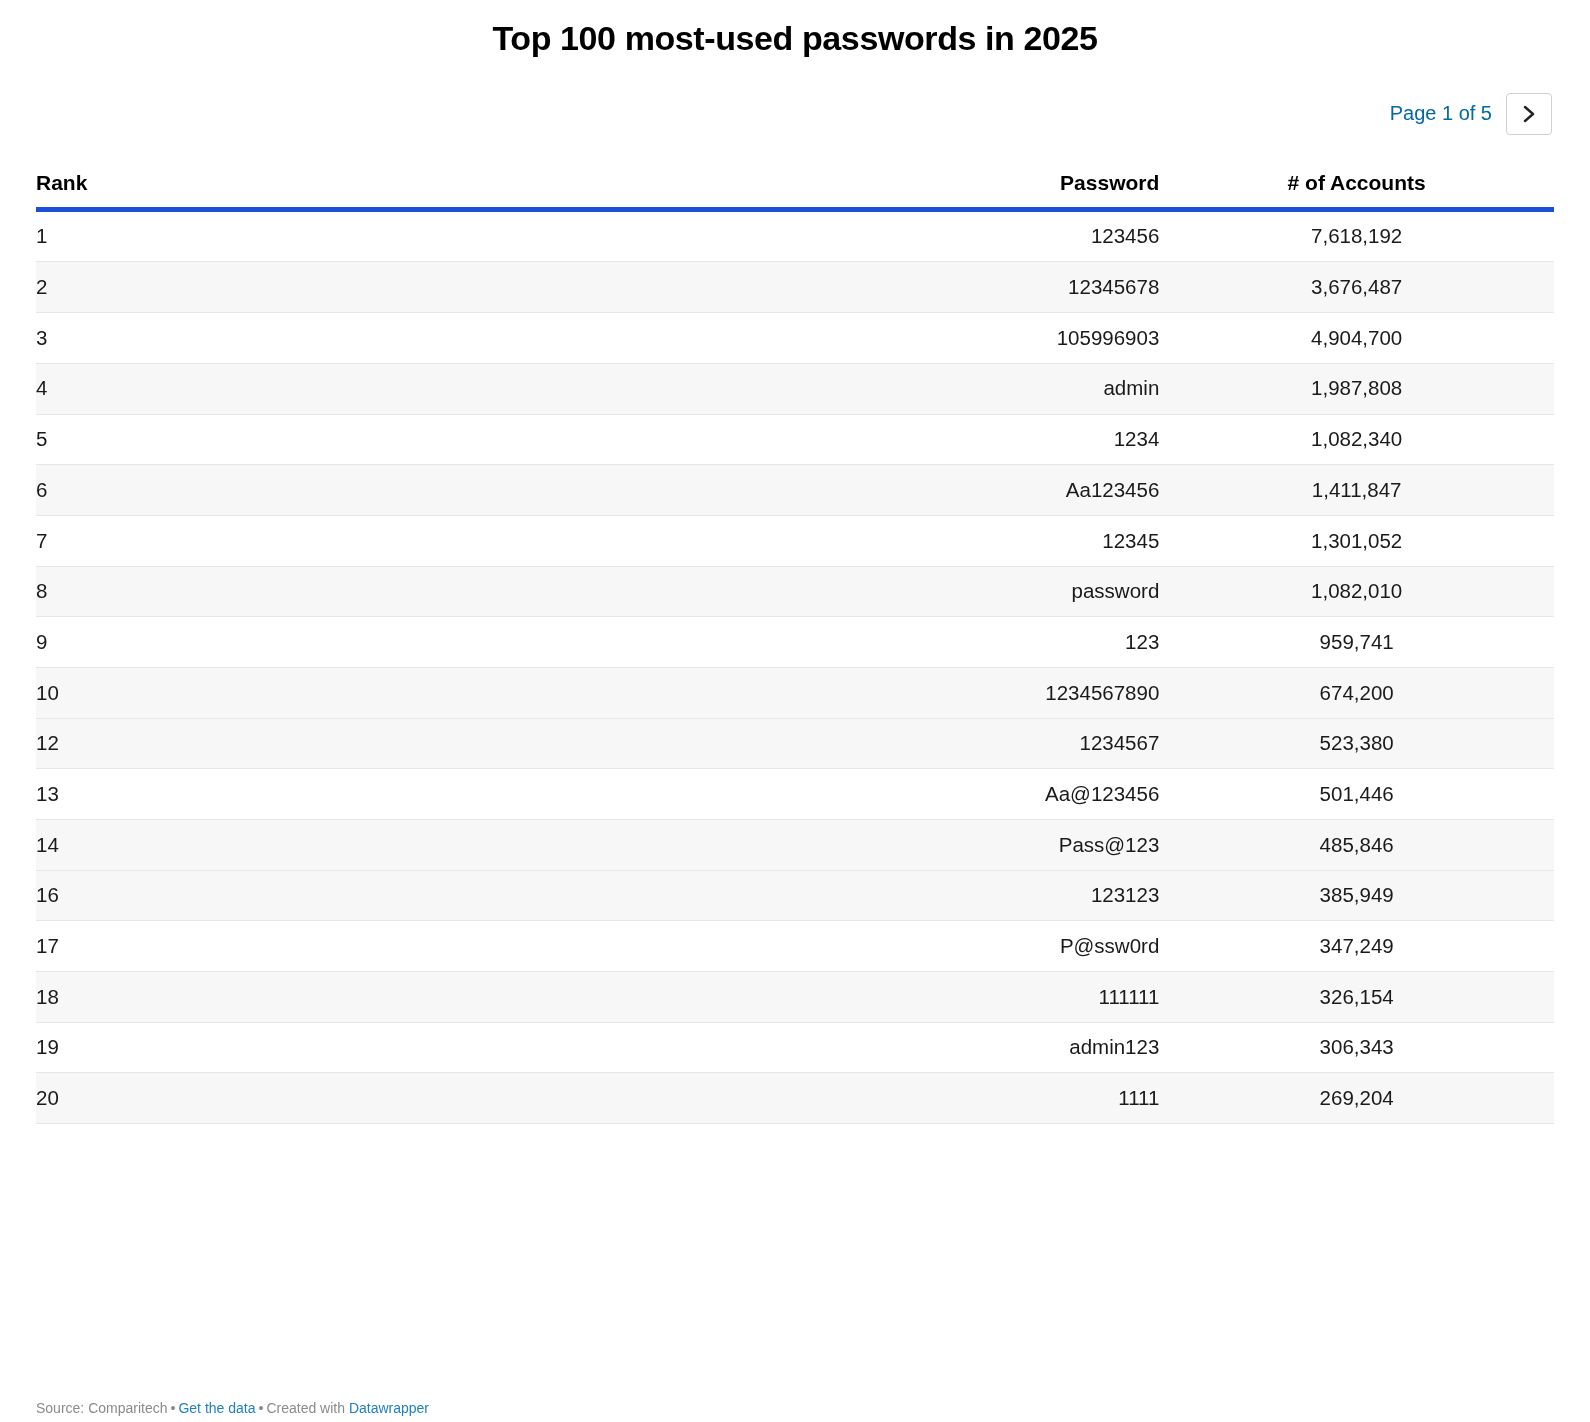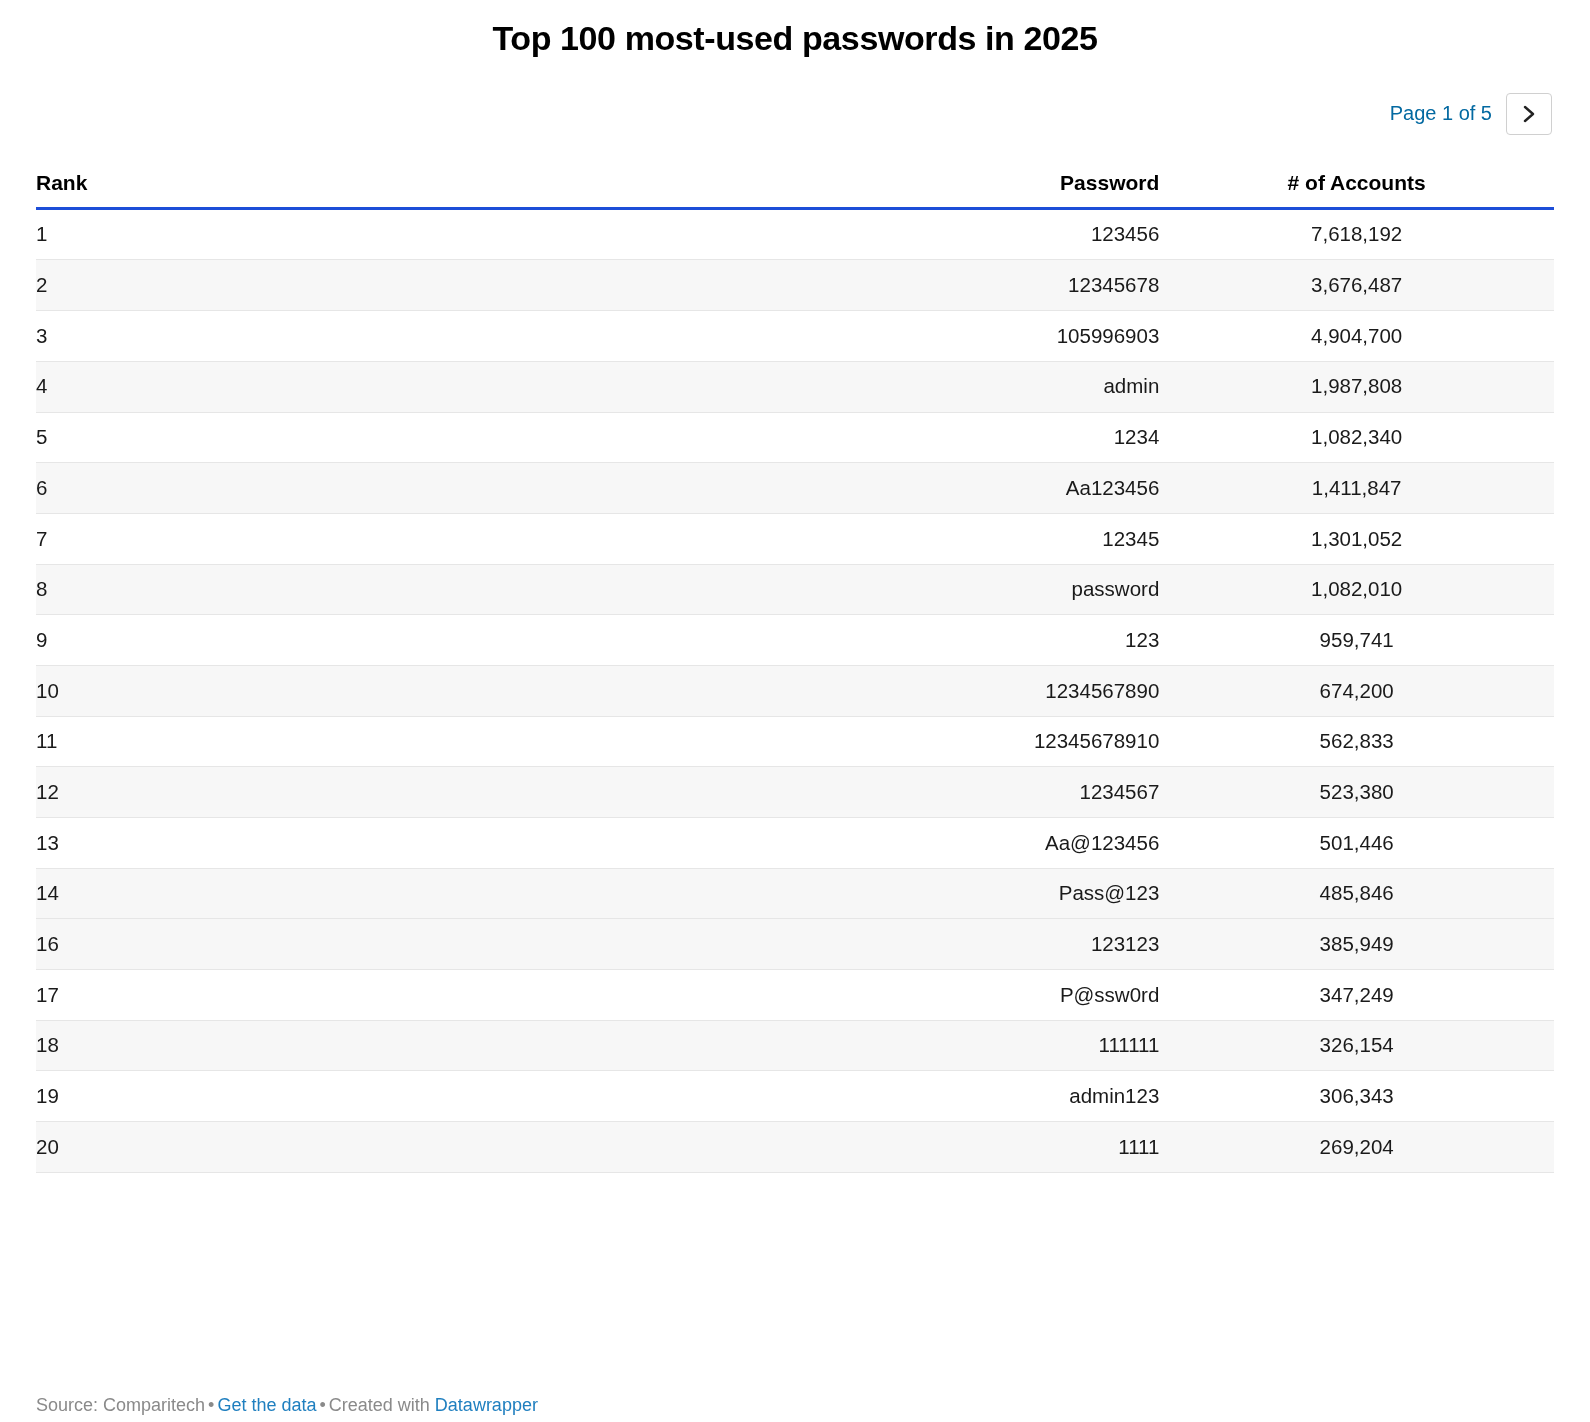--- a/index.html
+++ b/index.html
@@ -60,41 +60,41 @@
     width: 100%;
     border-collapse: collapse;
     margin-top: 36px;
     table-layout: fixed;
   }
   table.data th {
     font-size: 21px;
     font-weight: bold;
     color: #000000;
     padding: 0 0 12px 0;
-    border-bottom: 3px solid #1d4ed8;
+    border-bottom: 5px solid #1d4ed8;
     vertical-align: bottom;
   }
   th.col-rank, td.col-rank { width: 29%; text-align: left; padding-left: 18px; }
   th.col-pass, td.col-pass { width: 45%; text-align: right; }
   th.col-acct, td.col-acct { width: 26%; text-align: center; padding-right: 8px; }
 
   table.data td {
     font-size: 20.5px;
     color: #1a1a1a;
     padding: 14.6px 0;
     border-bottom: 1px solid #e6e6e6;
     line-height: 1;
   }
   tr.alt td { background: #f7f7f7; }
 
   .footer {
     position: absolute;
     left: 36px;
     bottom: 24px;
-    font-size: 18px;
+    font-size: 14px;
     color: #8a8a8a;
   }
   .footer a {
     color: #1f7fbf;
     text-decoration: none;
   }
   .footer .sep { color: #8a8a8a; margin: 0 3px; }
 </style>
 </head>
 <body>
@@ -166,25 +166,20 @@
       <tr>
         <td class="col-rank">9</td>
         <td class="col-pass">123</td>
         <td class="col-acct">959,741</td>
       </tr>
       <tr class="alt">
         <td class="col-rank">10</td>
         <td class="col-pass">1234567890</td>
         <td class="col-acct">674,200</td>
       </tr>
-      <tr>
-        <td class="col-rank">11</td>
-        <td class="col-pass">12345678910</td>
-        <td class="col-acct">562,833</td>
-      </tr>
       <tr class="alt">
         <td class="col-rank">12</td>
         <td class="col-pass">1234567</td>
         <td class="col-acct">523,380</td>
       </tr>
       <tr>
         <td class="col-rank">13</td>
         <td class="col-pass">Aa@123456</td>
         <td class="col-acct">501,446</td>
       </tr>

